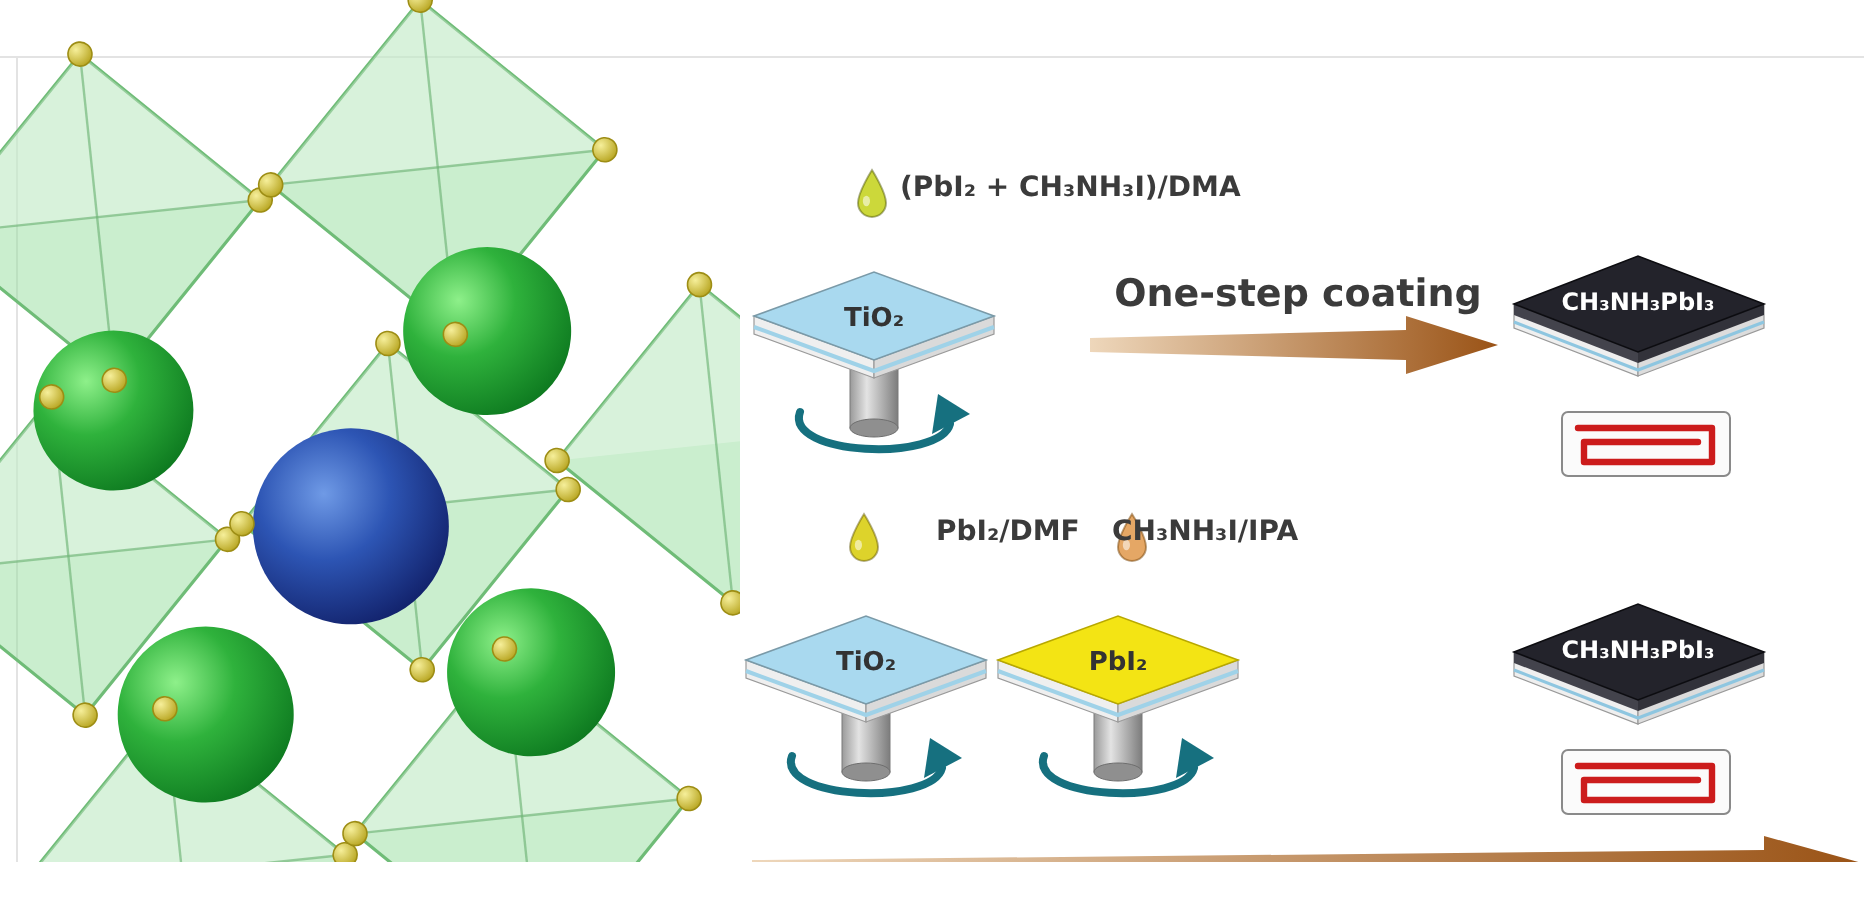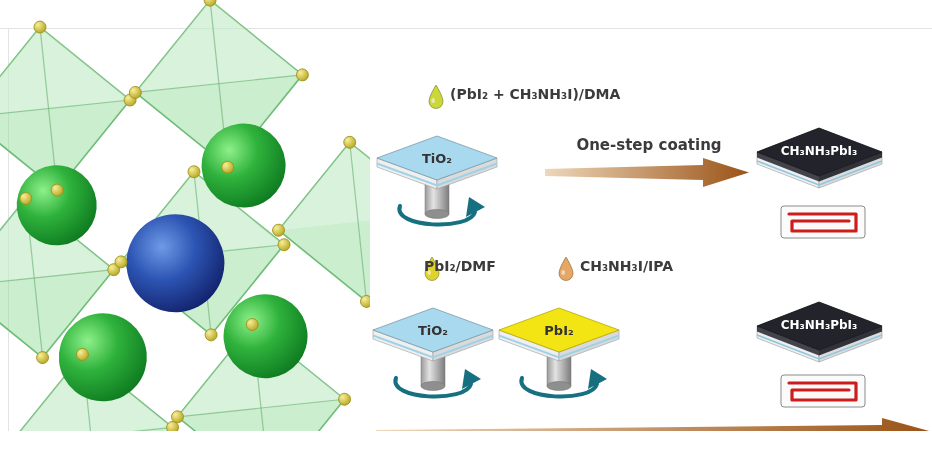--- a/index.html
+++ b/index.html
@@ -1,21 +1,21 @@
 <!DOCTYPE html>
 <html><head>
 <meta charset="utf-8">
 <style>
   * { margin:0; padding:0; box-sizing:border-box; }
   html,body { background:#ffffff; }
   body { font-family:"DejaVu Sans","Liberation Sans",sans-serif; }
   #canvas { position:relative; width:932px; height:431px; background:#ffffff; overflow:hidden; }
   .abs { position:absolute; }
   .txt { position:absolute; font-size:14px; font-weight:bold; color:#3b3b3b; white-space:nowrap; }
-  .txt.big { font-size:15px; }
+  .txt.big { font-size:19px; }
   .center { text-align:center; }
   .slab-label { font-size:13px; font-weight:bold; fill:#333333; font-family:"DejaVu Sans",sans-serif; }
   .slab-label.light { fill:#ffffff; font-size:12px; }
   .hairline { position:absolute; background:#e3e3e3; }
 </style>
 </head>
 <body>
 
 <div id="canvas">
 
@@ -179,29 +179,29 @@
       <path d="M9 9 H 76 V 26 H 12 V 16 H 69" fill="none" stroke="#cc1c1c" stroke-width="3.2" stroke-linejoin="round" stroke-linecap="round"></path>
     </svg>
   </div>
 
   <div class="abs" style="left:422px;top:256px">
     <svg width="20" height="26" viewBox="0 0 20 26">
       <path d="M10 1 C 10 1, 3 12, 3 17.5 a7 7 0 0 0 14 0 C 17 12, 10 1, 10 1 Z" fill="#ddd32b" stroke="rgba(90,80,0,0.45)" stroke-width="1"></path>
       <ellipse cx="7.2" cy="16.5" rx="1.8" ry="2.6" fill="rgba(255,255,255,0.55)"></ellipse>
     </svg>
   </div>
-  <div class="txt" style="left:424px;top:258px">PbI₂/DMF</div>
+  <div class="txt" style="left:468px;top:258px">PbI₂/DMF</div>
 
   <div class="abs" style="left:556px;top:256px">
     <svg width="20" height="26" viewBox="0 0 20 26">
       <path d="M10 1 C 10 1, 3 12, 3 17.5 a7 7 0 0 0 14 0 C 17 12, 10 1, 10 1 Z" fill="#e5a765" stroke="rgba(120,70,10,0.5)" stroke-width="1"></path>
       <ellipse cx="7.2" cy="16.5" rx="1.8" ry="2.6" fill="rgba(255,255,255,0.55)"></ellipse>
     </svg>
   </div>
-  <div class="txt" style="left:580px;top:258px">CH₃NH₃I/IPA</div>
+  <div class="txt" style="left:556px;top:258px">CH₃NH₃I/IPA</div>
 
   <div class="abs" style="left:368px;top:290px">
     <svg width="130" height="118" viewBox="0 0 130 118">
       <rect x="53" y="50" width="24" height="46" fill="url(#pedGrad)" stroke="#7a7a7a" stroke-width="0.5"></rect>
       <ellipse cx="65" cy="96" rx="12" ry="4.5" fill="#8f8f8f" stroke="#6e6e6e" stroke-width="0.5"></ellipse>
       <polygon points="5,40 65,62 65,71 5,49" fill="#efefef" stroke="#9a9a9a" stroke-width="0.6"></polygon>
       <polygon points="65,62 125,40 125,49 65,71" fill="#dadada" stroke="#9a9a9a" stroke-width="0.6"></polygon>
       <path d="M5 45.5 L65 67.5 L125 45.5" stroke="#9fd2e8" stroke-width="2" fill="none"></path>
       <polygon points="5,40 65,18 125,40 65,62" fill="#a9d9ef" stroke="#7a9aa8" stroke-width="0.8"></polygon>
       <text x="65" y="45" text-anchor="middle" class="slab-label">TiO₂</text>

